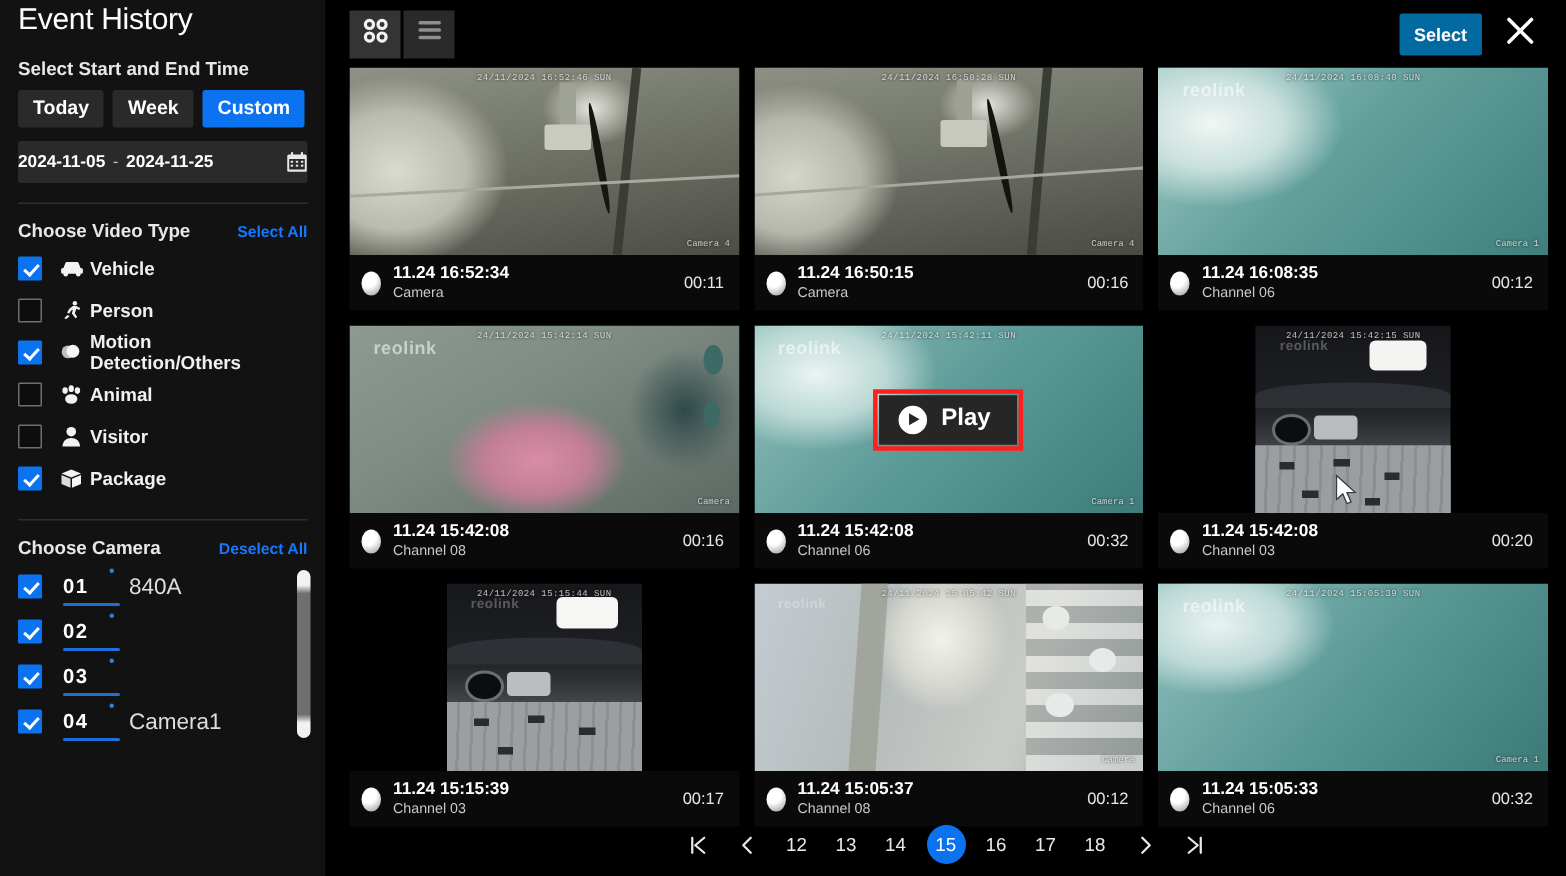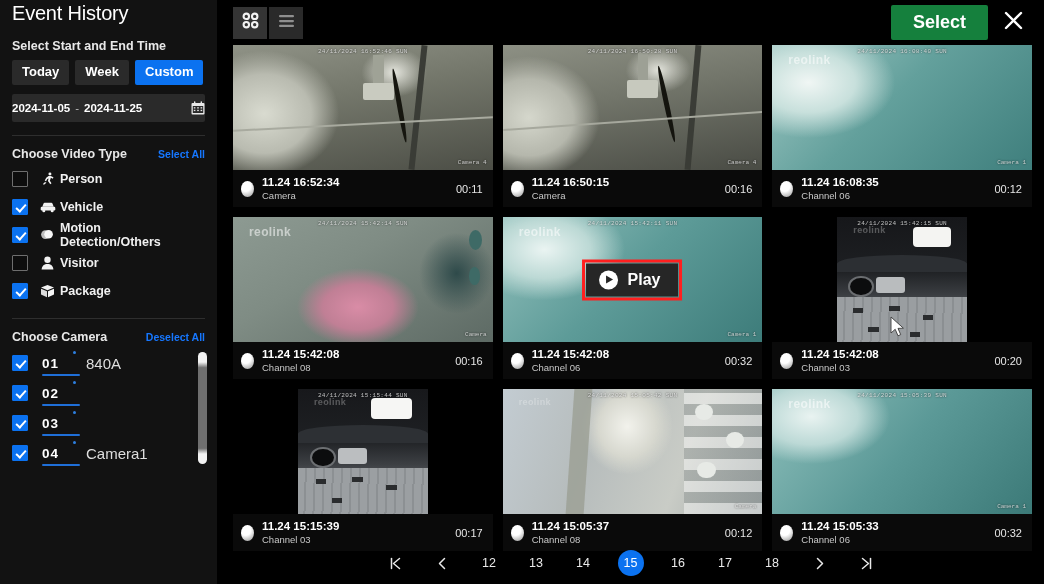--- a/index.html
+++ b/index.html
@@ -107,22 +107,22 @@
   .toolbar { height: 45px; display: flex; align-items: center; padding: 0 0 0 16px; }
   .view-btn {
     width: 34px; height: 32px; background: #2a2a2a;
     display: flex; align-items: center; justify-content: center;
     cursor: pointer;
   }
   .view-btn + .view-btn { margin-left: 2px; }
   .view-btn.active { background: #343434; }
   .tb-right { margin-left: auto; display: flex; align-items: center; padding-right: 12px; }
   .select-btn {
-    background: #15803d; color: #fff; font-size: 18px; font-weight: bold;
-    padding: 7px 22px; border-radius: 2px; cursor: pointer;
+    background: #0369a1; color: #fff; font-size: 12px; font-weight: bold;
+    padding: 7px 10px; border-radius: 2px; cursor: pointer;
   }
   .close-btn {
     width: 38px; height: 34px; margin-left: 6px;
     display: flex; align-items: center; justify-content: center; cursor: pointer;
   }
 
   
   .grid {
     padding: 0 12px 0 16px;
     display: grid; grid-template-columns: repeat(3, 1fr);
@@ -181,21 +181,21 @@
     border-left: 7px solid #262626;
     border-top: 4.5px solid transparent; border-bottom: 4.5px solid transparent;
   }
   .play-label { color: #fff; font-size: 16px; font-weight: bold; }
 
   .cursor { position: absolute; left: 673px; top: 316px; pointer-events: none; z-index: 40; }
 
   
   .pager {
     position: absolute; left: 0; right: 0; bottom: 8px;
-    display: flex; align-items: center; justify-content: center; gap: 14px;
+    display: flex; align-items: center; justify-content: center; gap: 0;
   }
   .pg {
     min-width: 33px; height: 26px; display: flex; align-items: center; justify-content: center;
     color: #e9e9e9; font-size: 12.5px; cursor: pointer;
   }
   .pg.num { font-size: 12.5px; }
   .pg.active {
     width: 26px; min-width: 26px; border-radius: 50%;
     background: #0b72f0; color: #fff; margin: 0 4px;
   }
@@ -239,55 +239,67 @@
 
     <div class="divider"></div>
 
     <div class="sec-head">
       <div class="section-label">Choose Video Type</div>
       <div class="sec-link">Select All</div>
     </div>
 
     <div>
       <div class="type-row">
-        <span class="cbx"></span>
-        <span class="type-icon">
-          <svg width="14" height="14" viewBox="0 0 16 16" fill="#f2f2f2">
-            <circle cx="10.2" cy="2.4" r="1.7"></circle>
-            <path d="M8.6 4.6 L6 6.6 L4.3 9.6 L5.8 10.5 L7.2 8.1 L8.7 7.3 L7.9 10.2 L10.6 13.9 L12 12.9 L10.1 10 L11.3 6.6 L13.6 7.6 L14.2 6.1 L11.2 4.6 Z"></path>
-            <path d="M4.6 11.4 L2.2 13.7 L3.4 14.7 L6.2 12.4 Z"></path>
-          </svg>
-        </span>
-        <span class="type-label">Person</span>
-      </div>
-
-      <div class="type-row">
         <span class="cbx on"></span>
         <span class="type-icon">
           <svg width="16" height="12" viewBox="0 0 18 13" fill="#f2f2f2">
             <path d="M2.6 6.2 L4 2.6 C4.2 2 4.6 1.7 5.3 1.7 H12.7 C13.4 1.7 13.8 2 14 2.6 L15.4 6.2 H2.6 Z"></path>
             <rect x="0.8" y="6.1" width="16.4" height="4.4" rx="1.4"></rect>
             <circle cx="4.3" cy="10.8" r="1.7"></circle>
             <circle cx="13.7" cy="10.8" r="1.7"></circle>
           </svg>
         </span>
         <span class="type-label">Vehicle</span>
       </div>
 
       <div class="type-row">
+        <span class="cbx"></span>
+        <span class="type-icon">
+          <svg width="14" height="14" viewBox="0 0 16 16" fill="#f2f2f2">
+            <circle cx="10.2" cy="2.4" r="1.7"></circle>
+            <path d="M8.6 4.6 L6 6.6 L4.3 9.6 L5.8 10.5 L7.2 8.1 L8.7 7.3 L7.9 10.2 L10.6 13.9 L12 12.9 L10.1 10 L11.3 6.6 L13.6 7.6 L14.2 6.1 L11.2 4.6 Z"></path>
+            <path d="M4.6 11.4 L2.2 13.7 L3.4 14.7 L6.2 12.4 Z"></path>
+          </svg>
+        </span>
+        <span class="type-label">Person</span>
+      </div>
+
+      <div class="type-row">
         <span class="cbx on"></span>
         <span class="type-icon">
           <svg width="15" height="14" viewBox="0 0 15 14">
             <circle cx="5.4" cy="6.6" r="4.3" fill="#bdbdbd"></circle>
             <circle cx="8.6" cy="6.2" r="4.3" fill="#f6f6f6"></circle>
           </svg>
         </span>
         <span class="type-label">Motion Detection/Others</span>
       </div>
 
+      <div class="type-row">
+        <span class="cbx"></span>
+        <span class="type-icon">
+          <svg width="15" height="14" viewBox="0 0 15 14" fill="#f2f2f2">
+            <ellipse cx="3.4" cy="4.4" rx="1.8" ry="2.2"></ellipse>
+            <ellipse cx="7.5" cy="3.1" rx="1.8" ry="2.3"></ellipse>
+            <ellipse cx="11.6" cy="4.4" rx="1.8" ry="2.2"></ellipse>
+            <ellipse cx="7.5" cy="10" rx="4.1" ry="3.2"></ellipse>
+          </svg>
+        </span>
+        <span class="type-label">Animal</span>
+      </div>
 
       <div class="type-row">
         <span class="cbx"></span>
         <span class="type-icon">
           <svg width="13" height="14" viewBox="0 0 13 14" fill="#f2f2f2">
             <circle cx="6.5" cy="3.8" r="3.2"></circle>
             <path d="M0.6 13.6 C0.9 9.8 3.3 8 6.5 8 C9.7 8 12.1 9.8 12.4 13.6 Z"></path>
           </svg>
         </span>
         <span class="type-label">Visitor</span>

